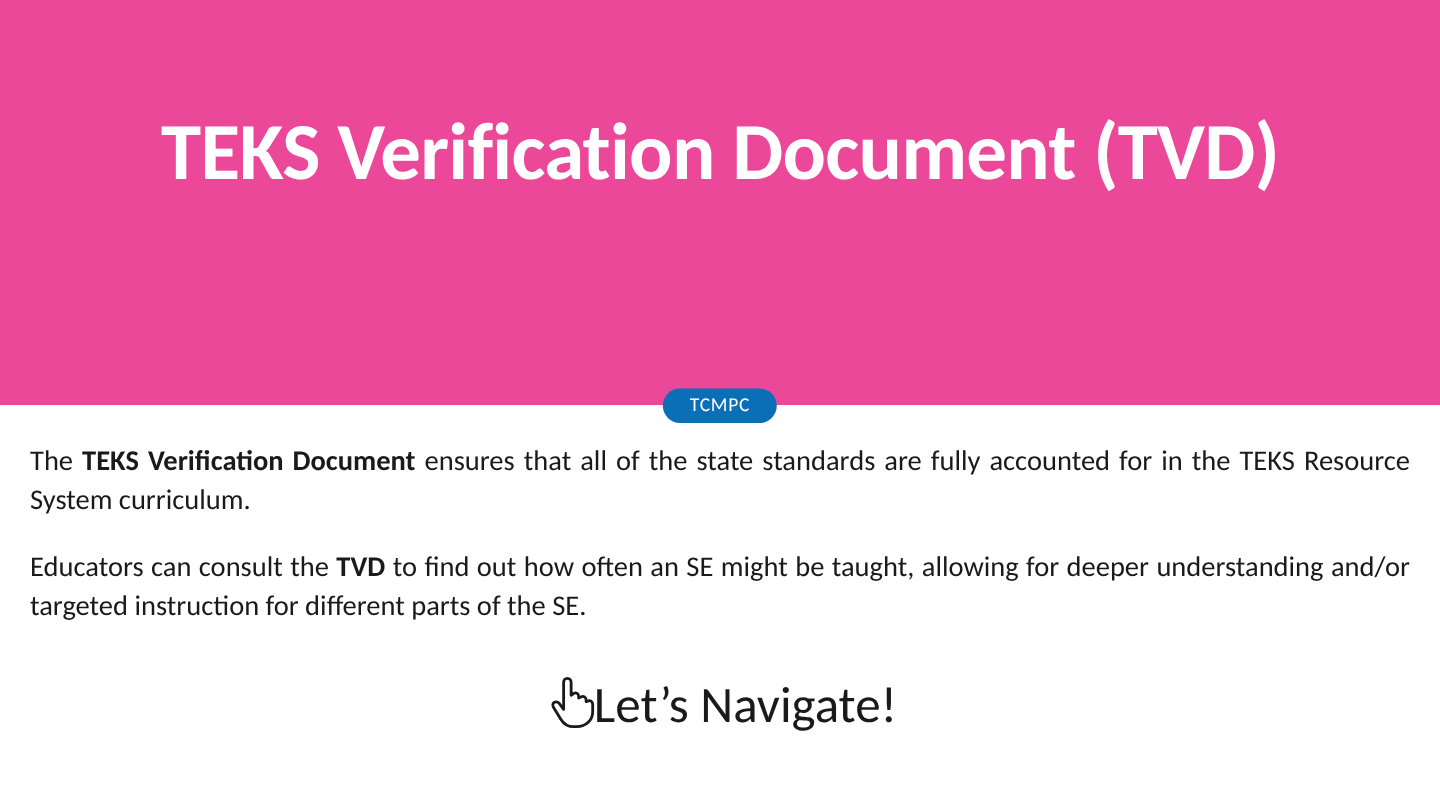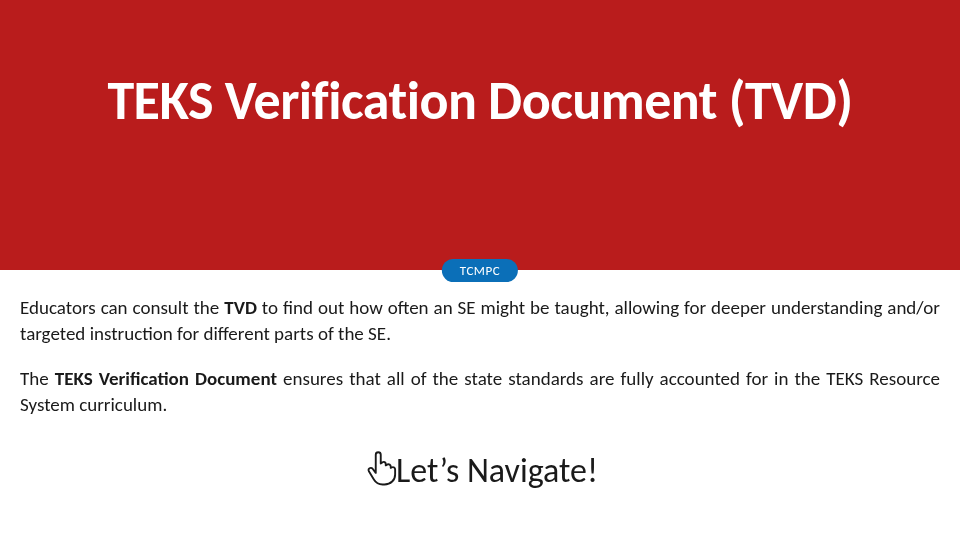--- a/index.html
+++ b/index.html
@@ -1,21 +1,21 @@
 <!DOCTYPE html>
 <html><head>
 <meta charset="utf-8">
 <style>
   * { margin: 0; padding: 0; box-sizing: border-box; }
   html, body { width: 960px; height: 540px; font-family: "Segoe UI", "Calibri", Arial, sans-serif; background: #ffffff; overflow: hidden; }
   .slide { width: 960px; height: 540px; position: relative; }
   .header-band {
     width: 100%;
     height: 270px;
-    background: #b91c1c;
+    background: #ec4899;
     position: relative;
   }
   .title {
     position: absolute;
     top: 68px;
     left: 0;
     right: 0;
     text-align: center;
     color: #ffffff;
     font-size: 54px;
@@ -73,24 +73,24 @@
 <body>
 
 <div class="slide">
   <div class="header-band">
     <div class="title">TEKS Verification Document (TVD)</div>
     <div class="pill">TCMPC</div>
   </div>
 
   <div class="body">
     <p class="para">
-      <span>Educators can consult the </span><strong>TVD</strong><span> to find out how often an SE might be taught, allowing for deeper understanding and/or targeted instruction for different parts of the SE.</span>
+      <span>The </span><strong>TEKS Verification Document</strong><span> ensures that all of the state standards are fully accounted for in the TEKS Resource System curriculum.</span>
     </p>
     <p class="para">
-      <span>The </span><strong>TEKS Verification Document</strong><span> ensures that all of the state standards are fully accounted for in the TEKS Resource System curriculum.</span>
+      <span>Educators can consult the </span><strong>TVD</strong><span> to find out how often an SE might be taught, allowing for deeper understanding and/or targeted instruction for different parts of the SE.</span>
     </p>
 
     <div class="navigate-row">
       <span class="icon">
         <svg width="40" height="40" viewBox="0 0 64 64" fill="none" stroke="#1a1a1a" stroke-width="3" stroke-linejoin="round" stroke-linecap="round">
           <path d="M26 10c2.5 0 4 2 4 4v14l3-2c2-1.3 5 0 5 3v2l3-1.5c2-1 5 .5 5 3.5v2l2.5-1c2-.8 4.5 1 4.5 3.5v8c0 9-7 16-17 16H33c-7 0-11-3-14-8l-8-13c-1.5-2.5 0-5.5 3-5.5 1.3 0 2.5.6 3.3 1.7L22 43V14c0-2 1.5-4 4-4z"></path>
         </svg>
       </span>
       <span class="label">Let’s Navigate!</span>
     </div>

